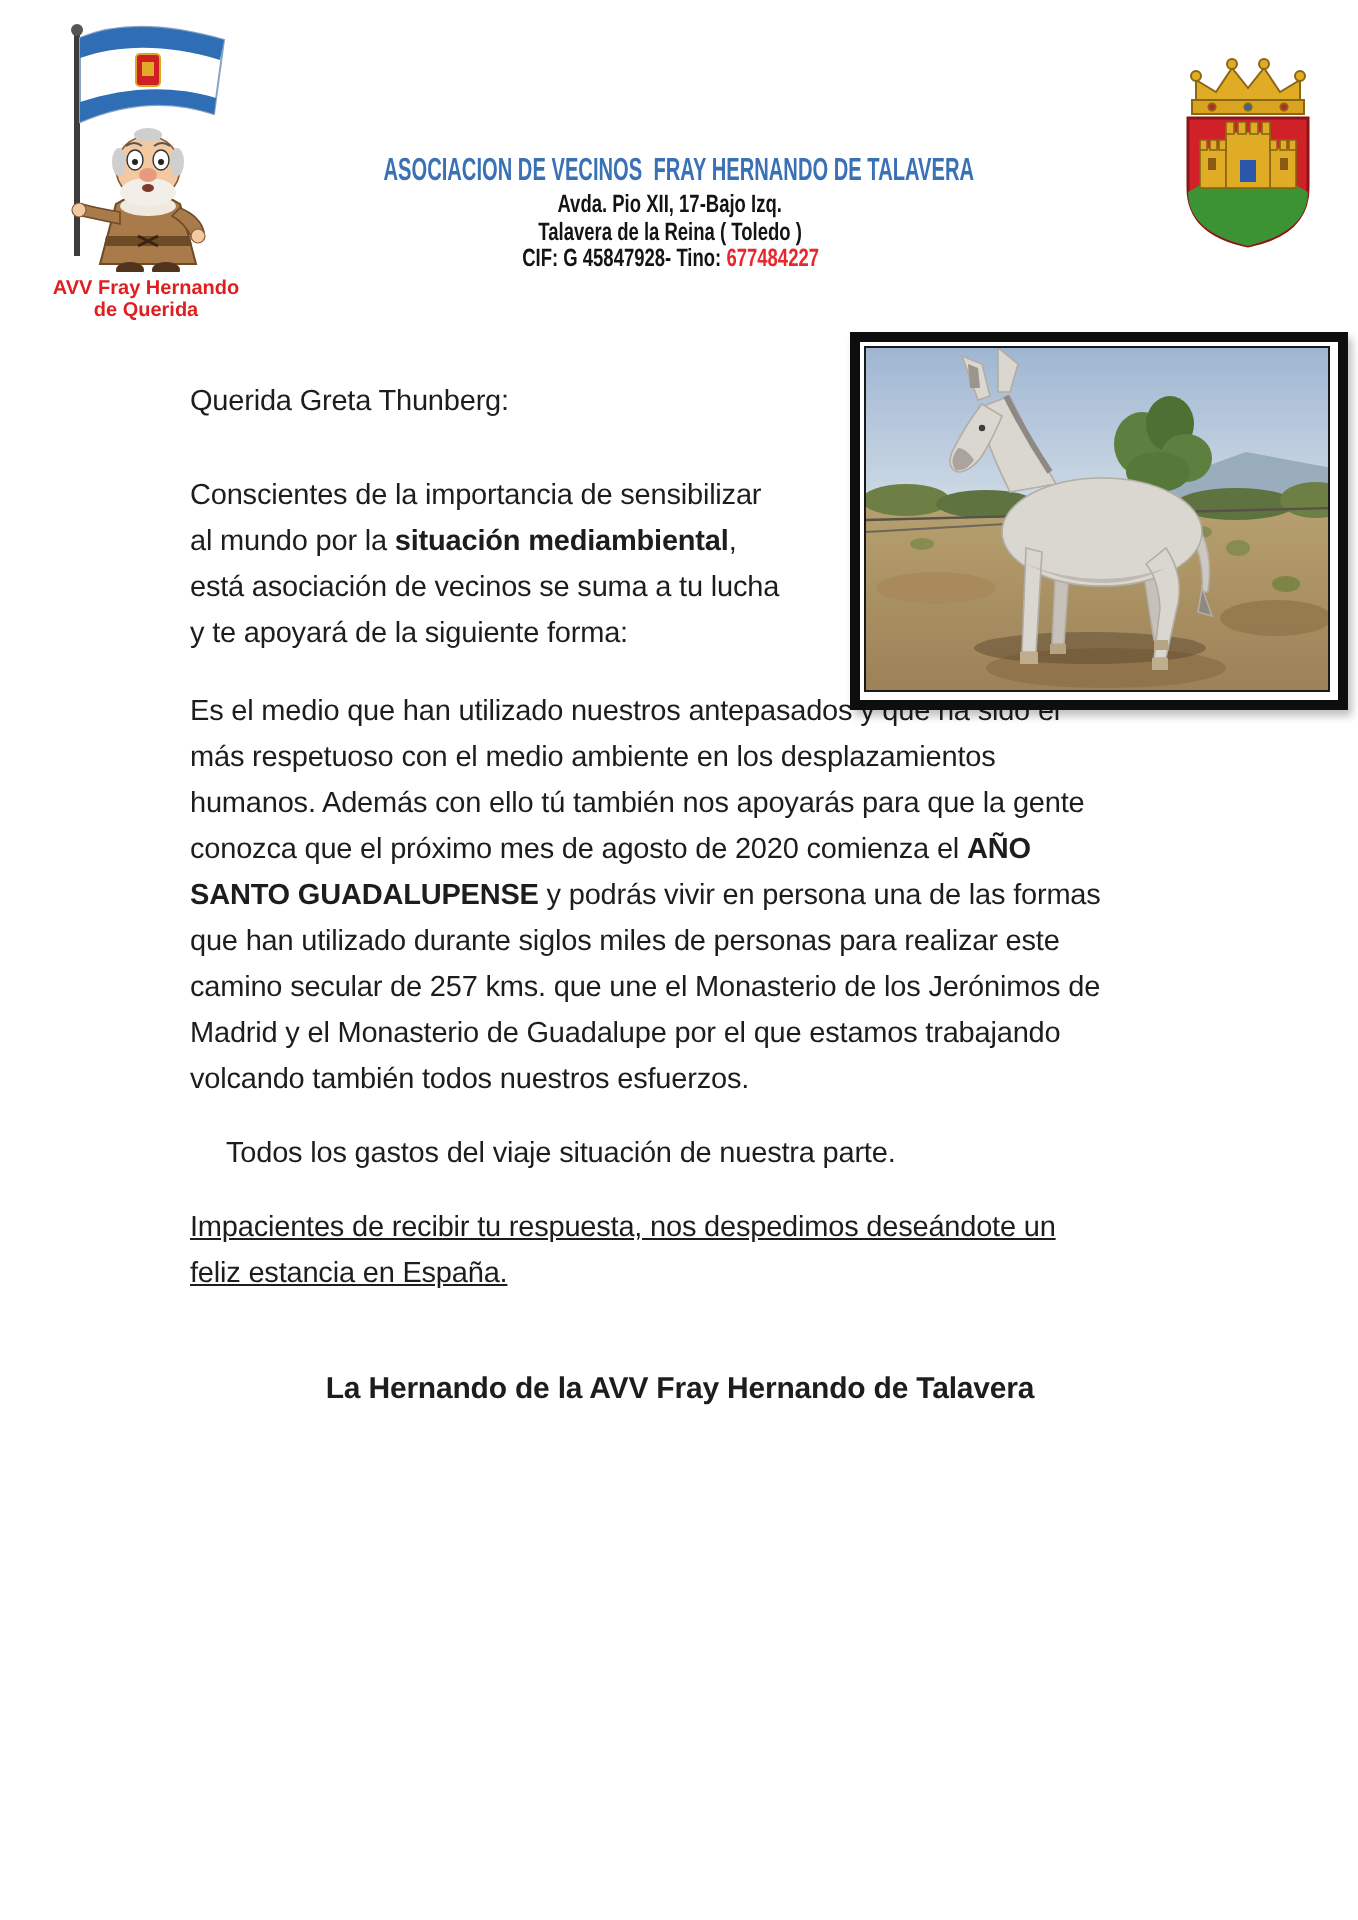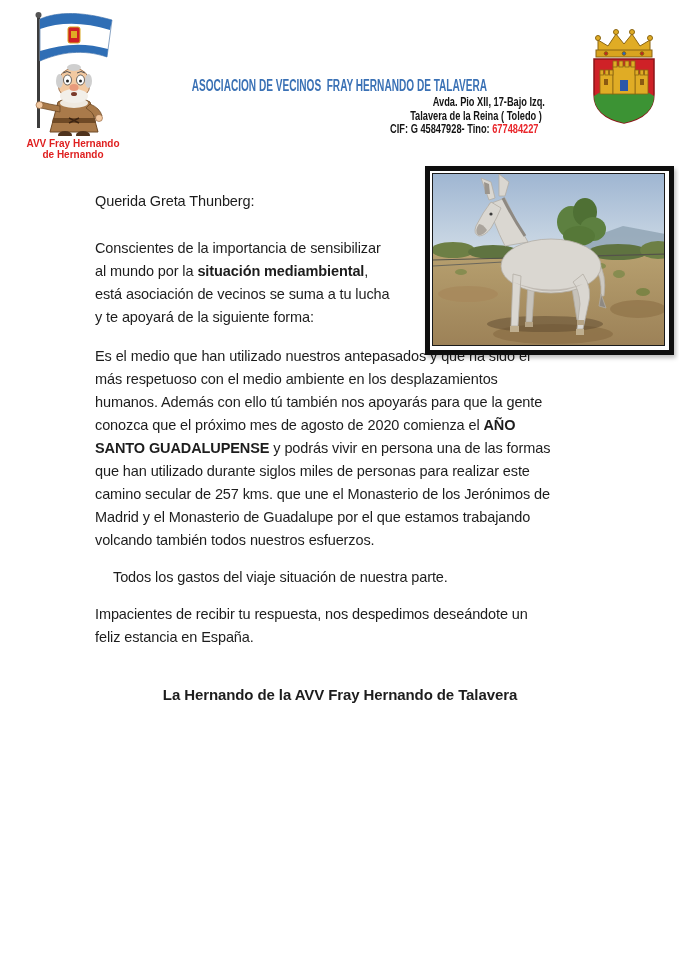--- a/index.html
+++ b/index.html
@@ -9,21 +9,21 @@
     width: 679px; height: 960px;
     margin: 0 auto;
     background: #ffffff;
     overflow: hidden;
     font-family: "Liberation Sans", sans-serif;
   }
 
   
   .logo { position:absolute; left:12px; top:6px; width:122px; height:158px; text-align:center; }
   .logo-caption { margin-top:-2px; font-size:10px; font-weight:bold; color:var(--caption_red); line-height:11px; }
-  .header-text { position:absolute; left:105px; top:76px; width:460px; text-align:right; }
+  .header-text { position:absolute; left:105px; top:76px; width:460px; text-align:center; }
   .org  { font-size:16px; font-weight:bold; color:var(--header_blue); line-height:19px; margin-bottom:1px; }
   .addr { font-size:12.5px; font-weight:bold; color:#141414; line-height:13.5px; }
   .cond  { display:inline-block; transform:scaleX(0.63); transform-origin:50% 50%; white-space:pre; }
   .cond2 { display:inline-block; transform:scaleX(0.74); transform-origin:50% 50%; white-space:pre; }
   .phone { color:var(--phone_red); }
   .crest { position:absolute; left:584px; top:24px; width:80px; height:102px; }
 
   
   .photo {
     position:absolute; top:0; right:3px;
@@ -39,21 +39,21 @@
     position:absolute; left:95px; top:166px; width:582px;
     color:var(--body_text);
     font-size:14.5px; line-height:23px; letter-spacing:-0.1px;
   }
   .content p { margin:0; white-space:pre-line; }
   .greeting { margin-top:24px !important; }
   .pa1 { margin-top:24px !important; }
   .pa2 { margin-top:12px !important; }
   .pa3 { margin-top:16px !important; }
   .pa4 { margin-top:14px !important; padding-left:18px; }
-  .pa5 { margin-top:14px !important; }
+  .pa5 { margin-top:14px !important;text-decoration:underline; }
   .sig { margin-top:34px !important; width:490px; text-align:center; font-weight:bold; font-size:15px; }
   strong { font-weight:bold; }
 </style>
 </head>
 <body>
 
 <div class="page">
 
   <div class="logo">
     <svg width="122" height="130" viewBox="0 0 122 130">
@@ -90,21 +90,21 @@
         <circle cx="55.5" cy="75" r="1.5" fill="#222"></circle>
         <circle cx="68.5" cy="75" r="1.5" fill="#222"></circle>
         <path d="M51,67 Q55,64 59,67" stroke="#555" stroke-width="1" fill="none"></path>
         <path d="M65,67 Q69,64 73,67" stroke="#555" stroke-width="1" fill="none"></path>
         <ellipse cx="62" cy="81.5" rx="4.5" ry="3.5" fill="#e89a7c"></ellipse>
         <ellipse cx="62" cy="88" rx="3" ry="2" fill="#7a3a2a"></ellipse>
       </g>
     </svg>
     <div class="logo-caption">
       <div>AVV Fray Hernando</div>
-      <div>de Hernando</div>
+      <div>de Querida</div>
     </div>
   </div>
 
   <div class="header-text">
     <div class="org"><span class="cond">ASOCIACION DE VECINOS  FRAY HERNANDO DE TALAVERA</span></div>
     <div class="addr"><span class="cond2">Avda. Pio XII, 17-Bajo Izq.</span></div>
     <div class="addr"><span class="cond2">Talavera de la Reina ( Toledo )</span></div>
     <div class="addr"><span class="cond2"><span>CIF: G 45847928- Tino: </span><span class="phone">677484227</span></span></div>
   </div>
 

